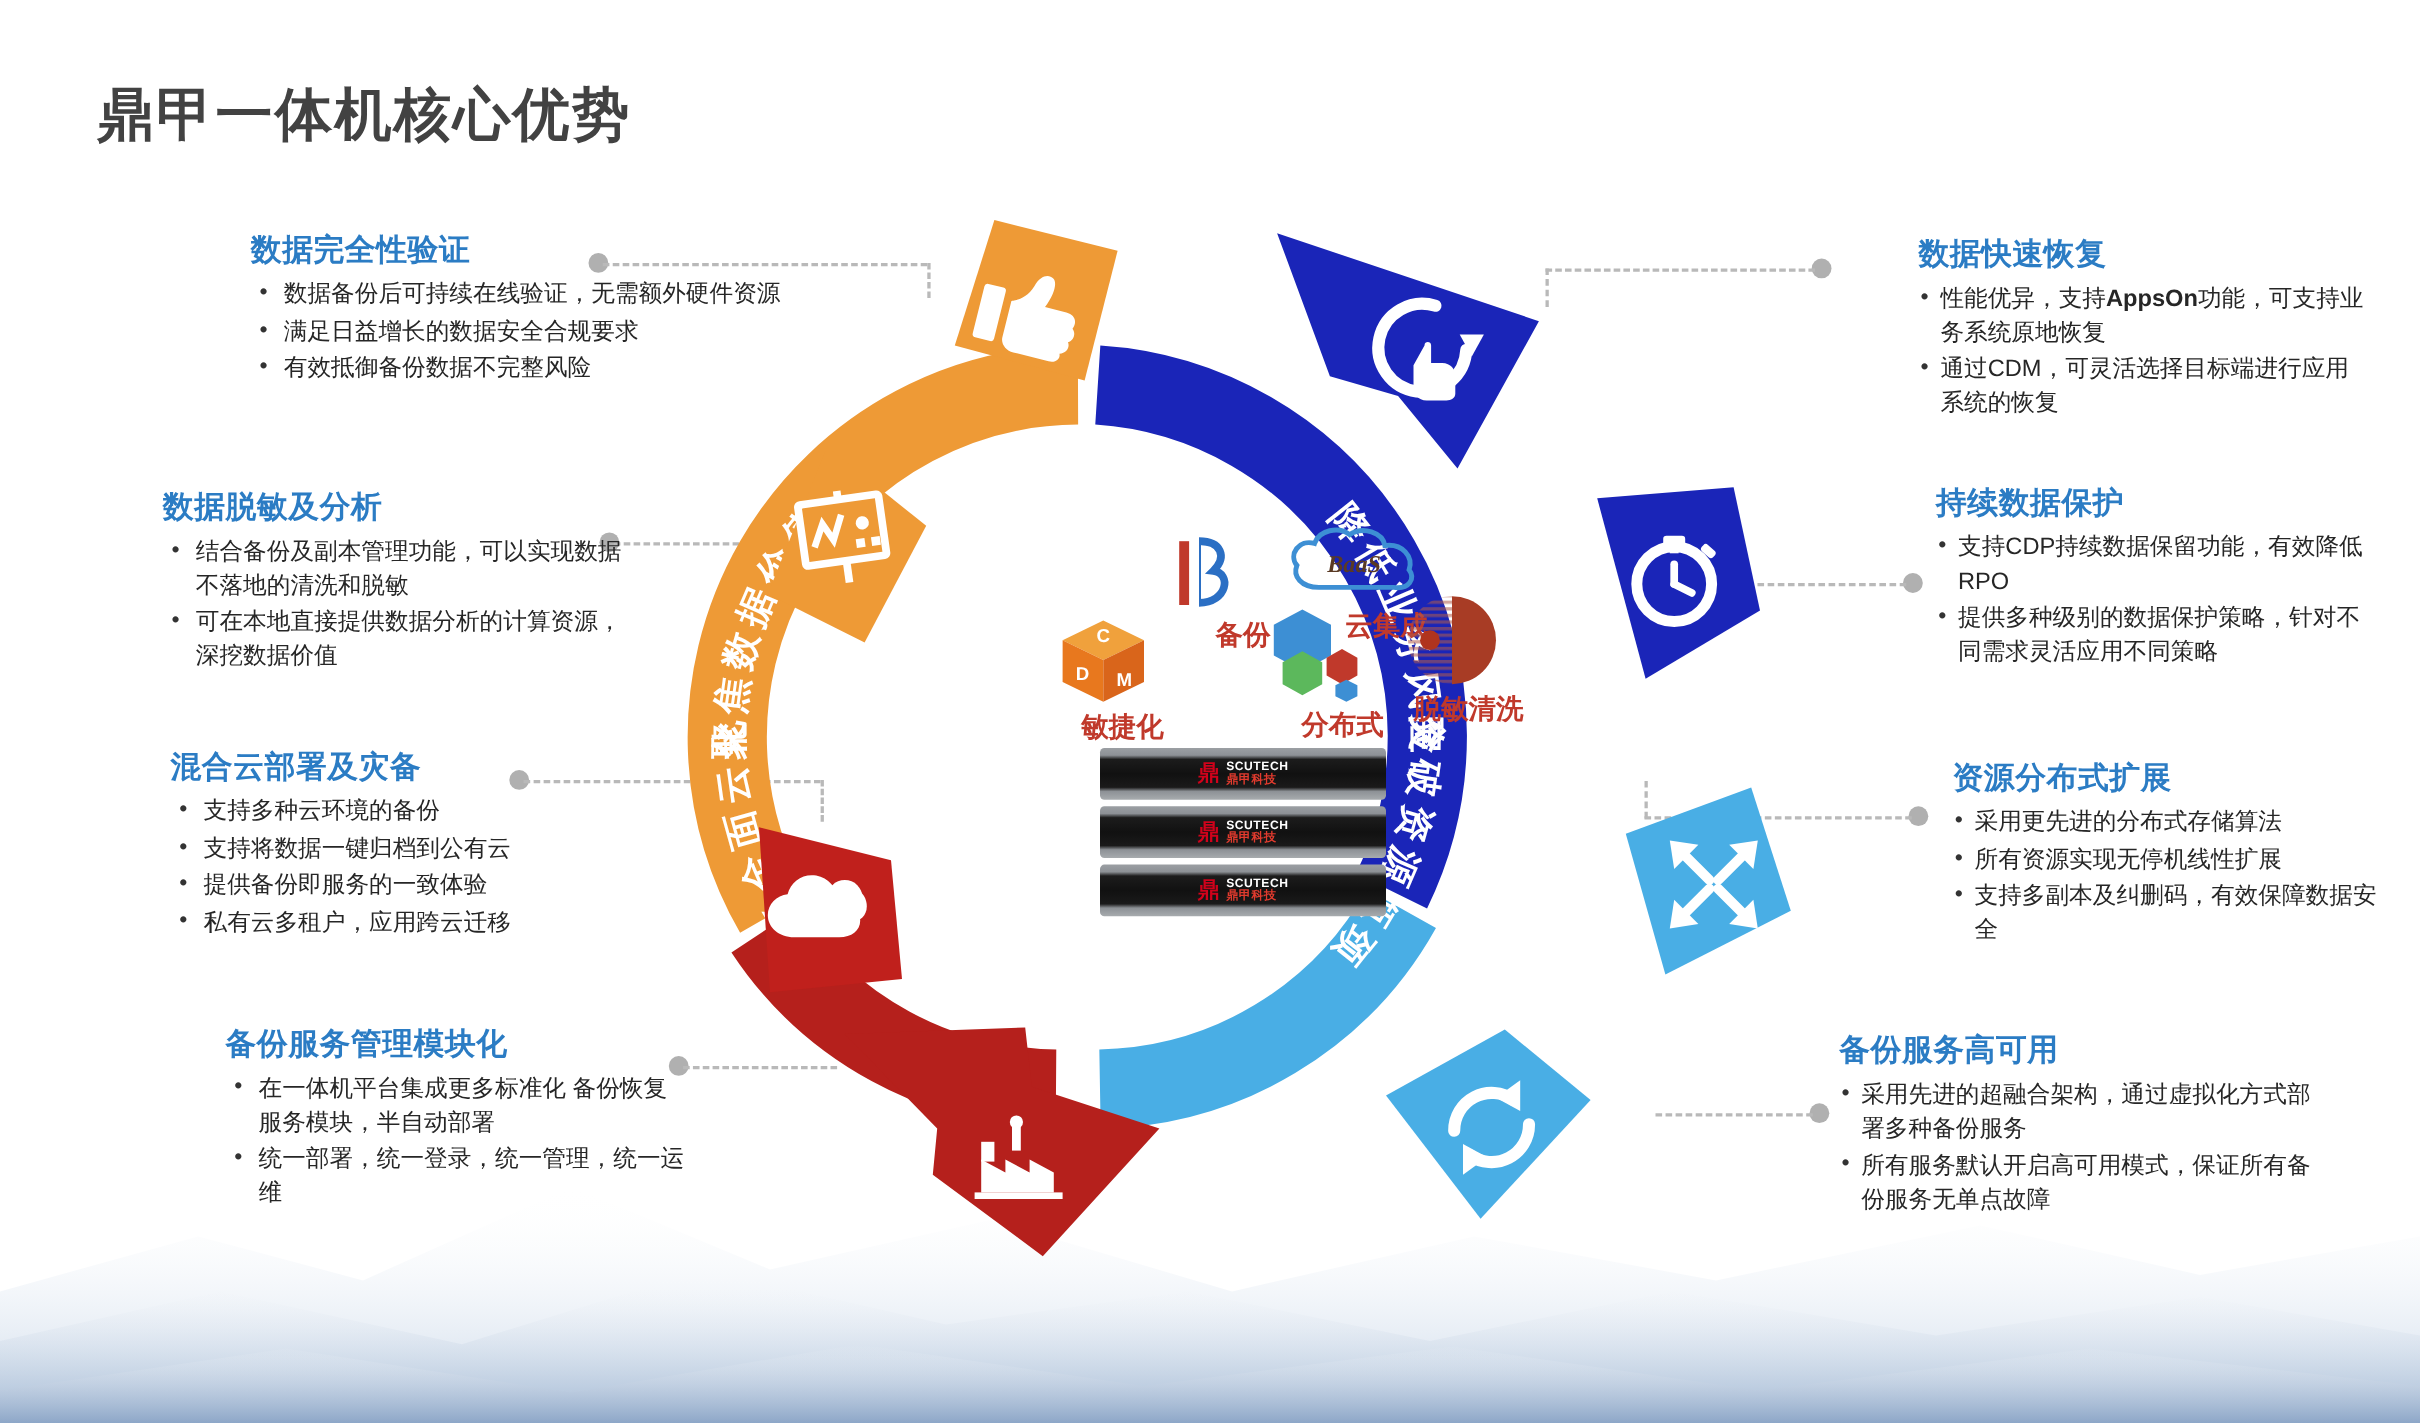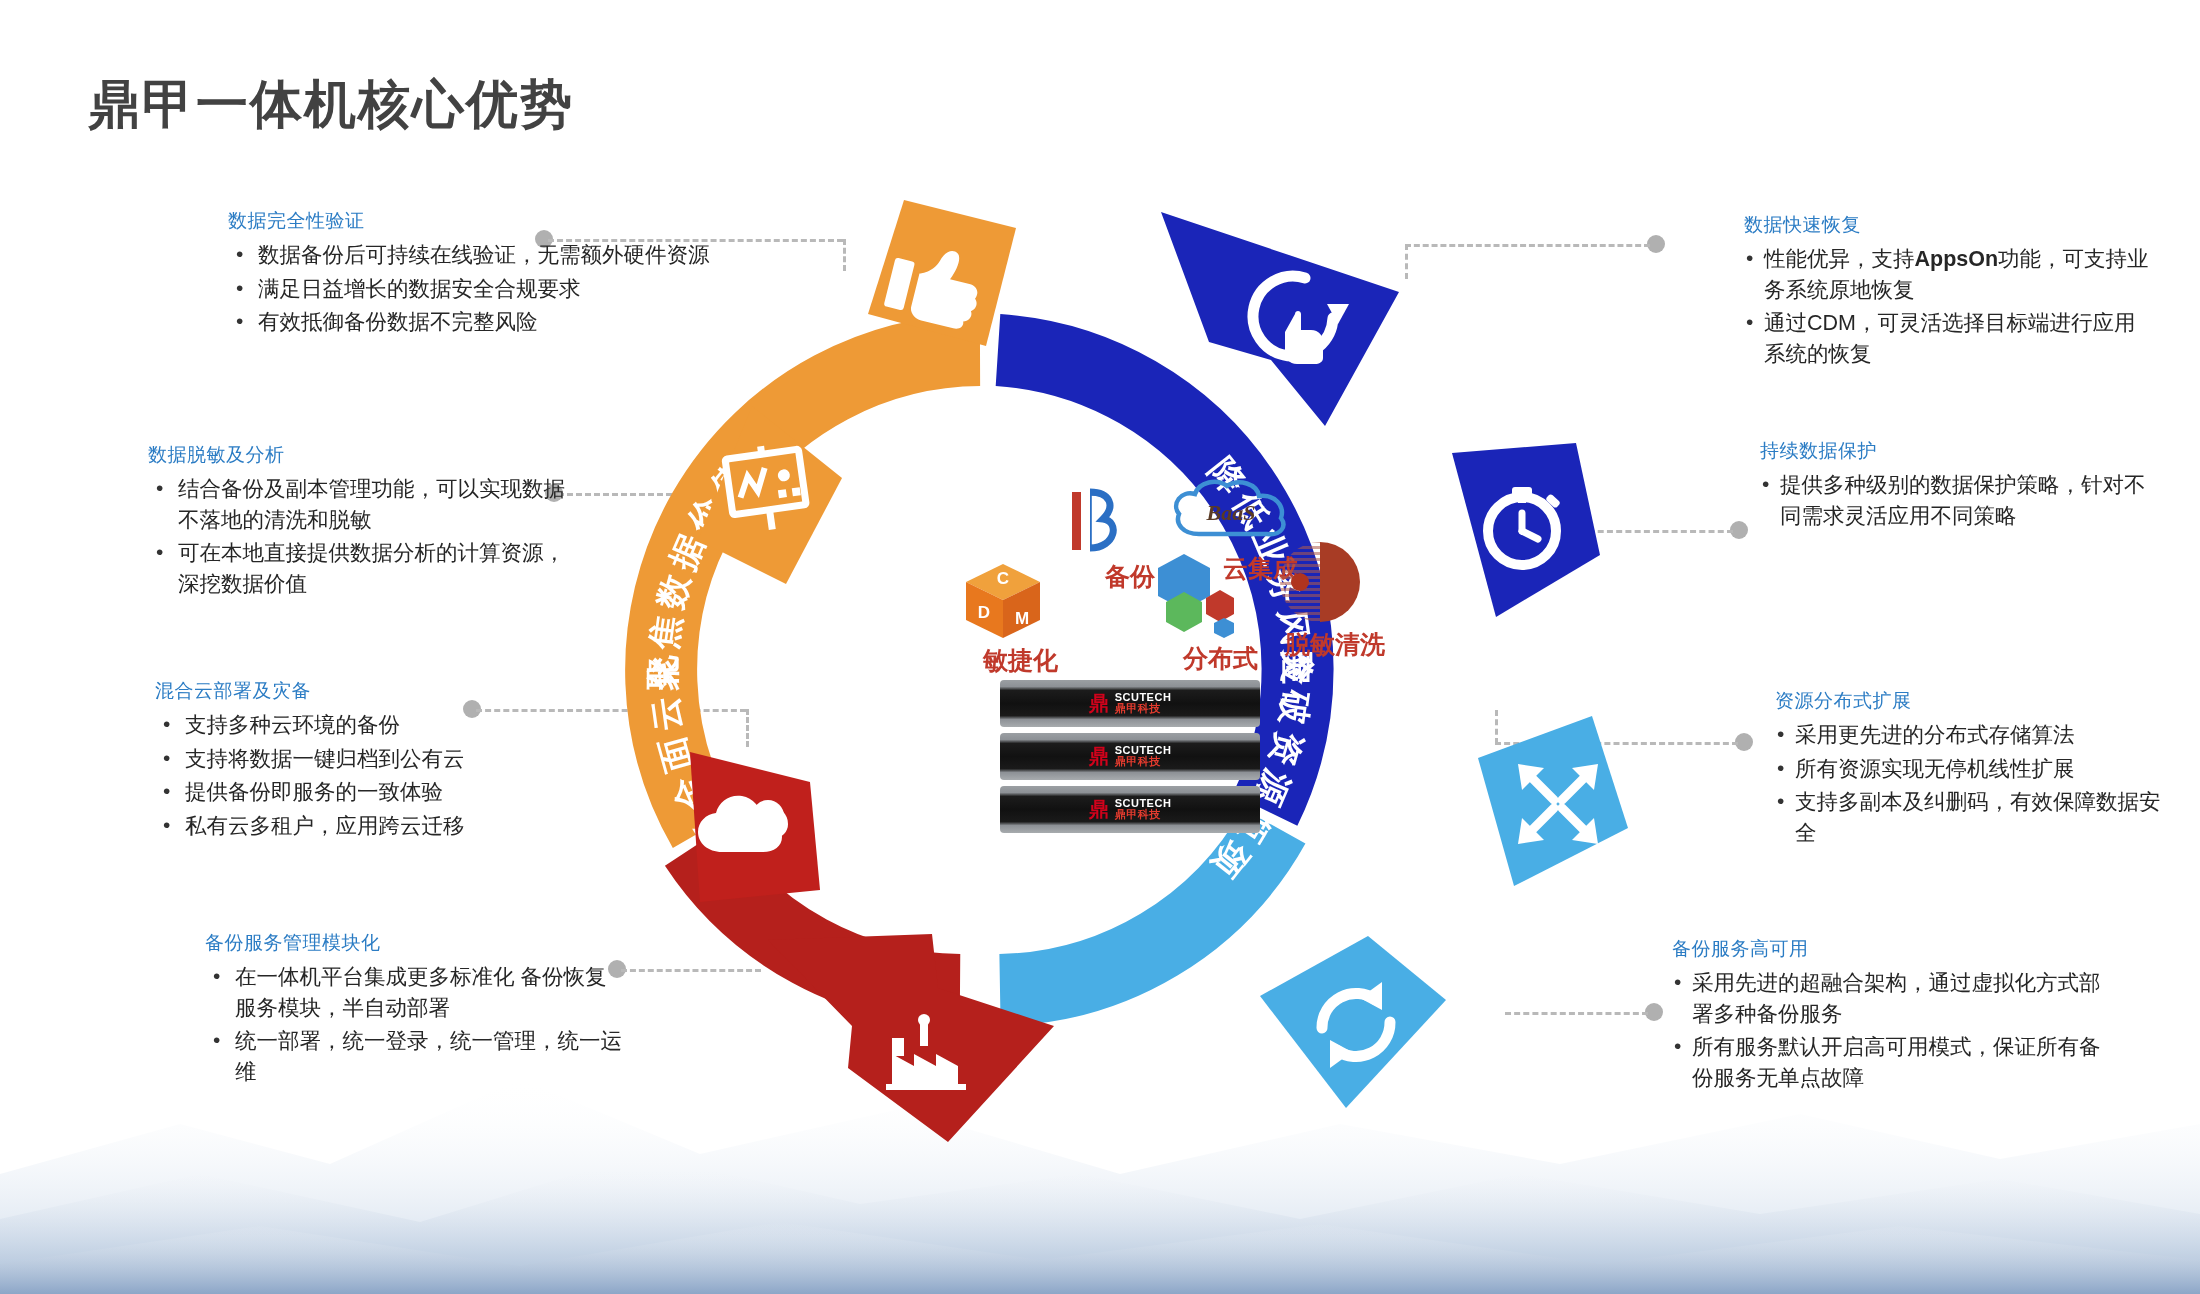--- a/index.html
+++ b/index.html
@@ -18,21 +18,21 @@
   .title{
     position:absolute;left:88px;top:22px;
     font-size:52px;font-weight:bold;color:#424242;letter-spacing:2px;
     white-space:nowrap;
     margin-top:48px;
   }
 
   
   .block{position:absolute;}
   .block h3{
-    margin:0 0 6px 0;font-size:19px;font-weight:normal;color:#2b7cc4;
+    margin:0 0 6px 0;font-size:28px;font-weight:bold;color:#2b7cc4;
     white-space:nowrap;letter-spacing:.5px;
   }
   .block.right h3{color:#2b7cc4;}
   .block ul{margin:0;padding:0;list-style:none;}
   .block li{
     font-size:21.5px;color:#262626;line-height:1.42;margin-bottom:3px;
     position:relative;padding-left:30px;
   }
   .block li:before{
     content:"•";position:absolute;left:8px;top:-1px;font-size:21px;color:#333;
@@ -174,20 +174,21 @@
     <h3>数据快速恢复</h3>
     <ul>
       <li><span>性能优异，支持<b>AppsOn</b>功能，可支持业务系统原地恢复</span></li>
       <li>通过CDM，可灵活选择目标端进行应用系统的恢复</li>
     </ul>
   </div>
 
   <div class="block right tight" style="left:1760px;top:438px;width:400px;">
     <h3>持续数据保护</h3>
     <ul>
+      <li>支持CDP持续数据保留功能，有效降低RPO</li>
       <li>提供多种级别的数据保护策略，针对不同需求灵活应用不同策略</li>
     </ul>
   </div>
 
   <div class="block right tight" style="left:1775px;top:688px;width:400px;">
     <h3>资源分布式扩展</h3>
     <ul>
       <li>采用更先进的分布式存储算法</li>
       <li>所有资源实现无停机线性扩展</li>
       <li>支持多副本及纠删码，有效保障数据安全</li>

